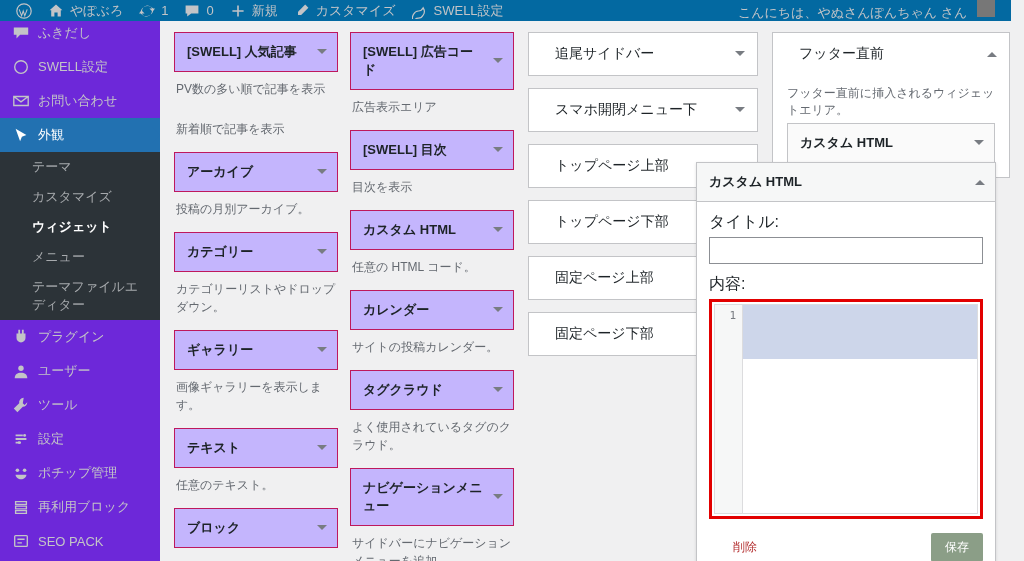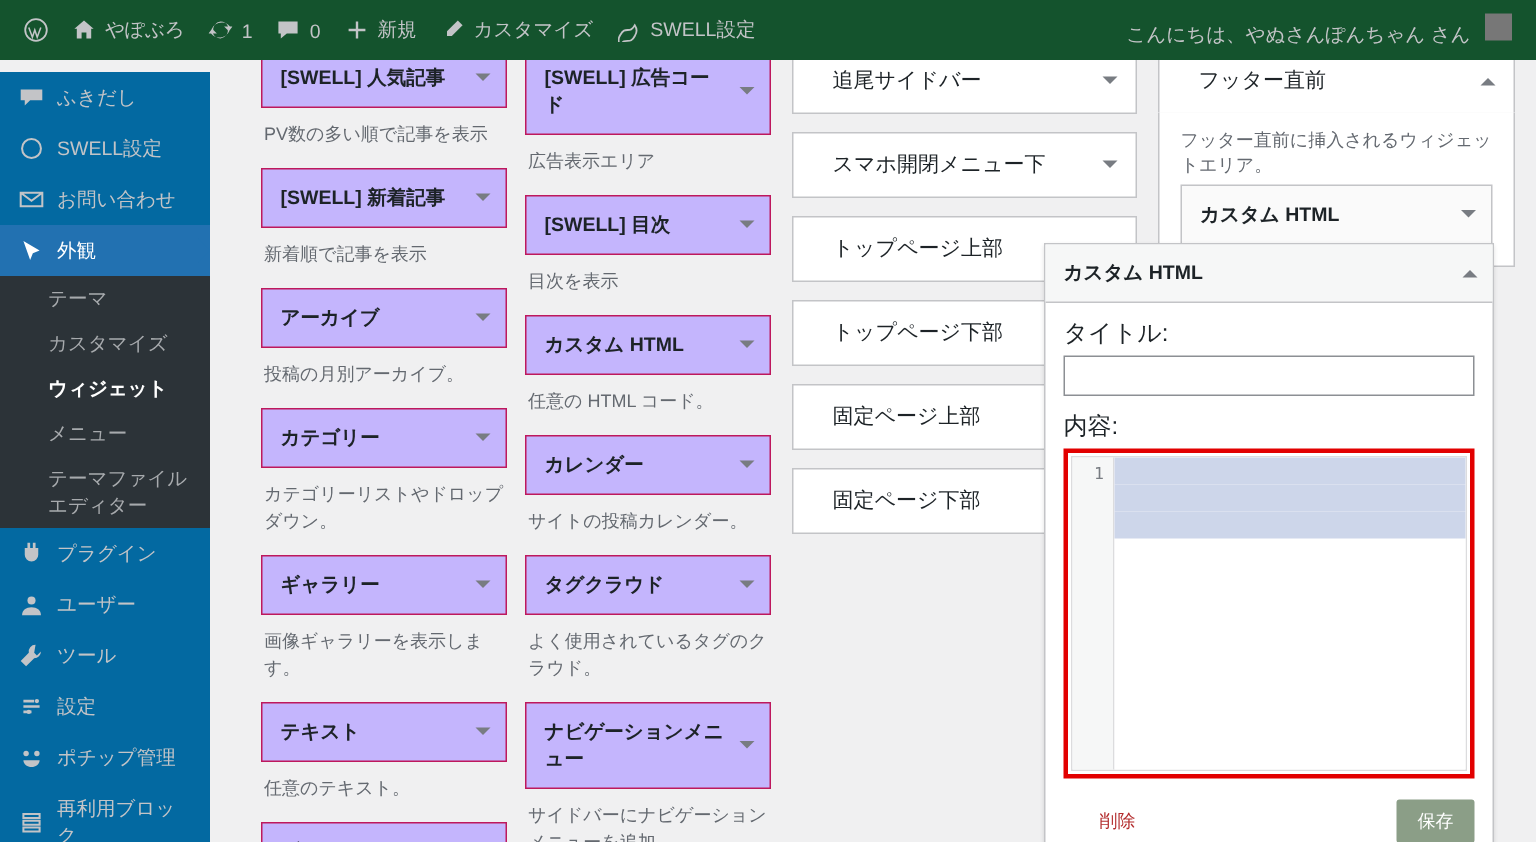--- a/index.html
+++ b/index.html
@@ -7,42 +7,42 @@
     font-family: -apple-system, BlinkMacSystemFont, "Segoe UI", "Hiragino Sans",
                  "Hiragino Kaku Gothic ProN", Meiryo, sans-serif;
     font-size: 13px;
     background: #f0f0f1;
     color: #3c434a;
     overflow: hidden;
   }
 
   
   #adminbar {
-    position: fixed; top: 0; left: 0; right: 0; height: 40px;
-    background: #14532d; color: #c3c4c7;
+    position: fixed; top: 0; left: 0; right: 13px; height: 21px;
+    background: #0369a1; color: #c3c4c7;
     display: flex; align-items: center;
     padding: 0 8px; font-size: 13px; z-index: 100;
   }
   #adminbar .ab-item {
     display: flex; align-items: center; gap: 6px;
     padding: 0 8px; height: 32px; cursor: pointer;
     color: #c3c4c7;
   }
   #adminbar .ab-spacer { flex: 1; }
   #adminbar svg { width: 16px; height: 16px; fill: currentColor; }
   #adminbar .greet { padding: 0 8px; text-align: right; }
   #adminbar .avatar {
     width: 18px; height: 18px; background: #777; display: inline-block;
     margin-left: 6px;
   }
 
   
   #sidemenu {
-    position: fixed; top: 48px; left: 0; bottom: 0; width: 140px;
-    background: #0369a1; color: #c3c4c7; overflow-y: auto;
+    position: fixed; top: 16px; left: 0; bottom: 0; width: 160px;
+    background: #6d28d9; color: #c3c4c7; overflow-y: auto;
   }
   #sidemenu .m-item {
     display: flex; align-items: center; gap: 8px;
     padding: 8px 12px; cursor: pointer; font-size: 13px;
     color: #c3c4c7; position: relative;
   }
   #sidemenu .m-item.current {
     background: #2271b1; color: #fff;
   }
   #sidemenu .m-item.current::after {
@@ -329,21 +329,20 @@
 
 </div>
 
 <div id="main">
   <div class="cols">
 
     <div class="col avail">
       <div class="avail-sub" id="avail-left">
           <div class="w-box"><span>[SWELL] 人気記事</span><span class="toggle chev-d"></span></div>
           <div class="w-desc">PV数の多い順で記事を表示</div>
-          <div class="w-box"><span>[SWELL] 新着記事</span><span class="toggle chev-d"></span></div>
           <div class="w-desc">新着順で記事を表示</div>
           <div class="w-box"><span>アーカイブ</span><span class="toggle chev-d"></span></div>
           <div class="w-desc">投稿の月別アーカイブ。</div>
           <div class="w-box"><span>カテゴリー</span><span class="toggle chev-d"></span></div>
           <div class="w-desc">カテゴリーリストやドロップダウン。</div>
           <div class="w-box"><span>ギャラリー</span><span class="toggle chev-d"></span></div>
           <div class="w-desc">画像ギャラリーを表示します。</div>
           <div class="w-box"><span>テキスト</span><span class="toggle chev-d"></span></div>
           <div class="w-desc">任意のテキスト。</div>
           <div class="w-box"><span>ブロック</span><span class="toggle chev-d"></span></div>

